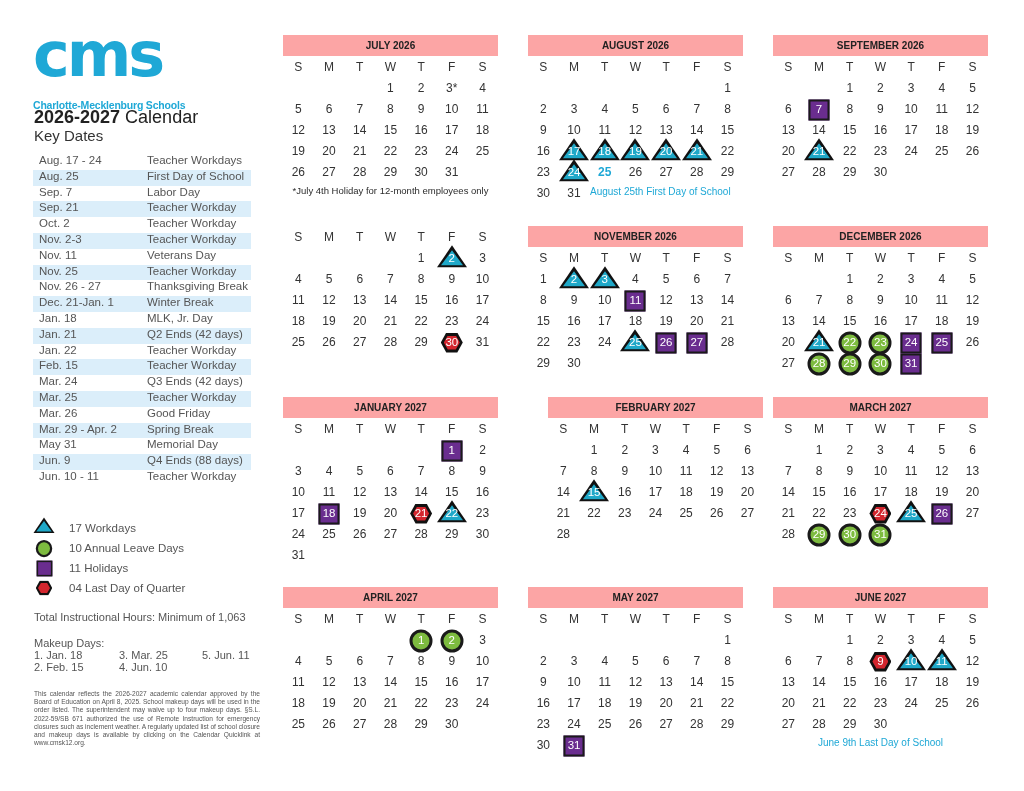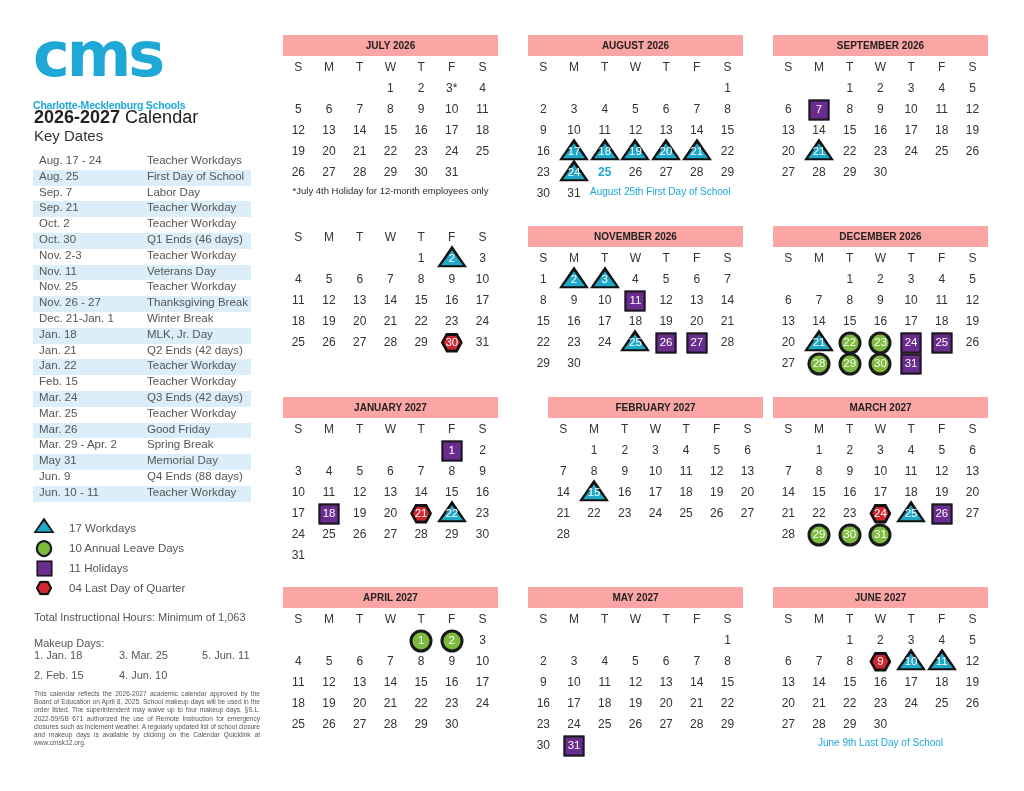--- a/index.html
+++ b/index.html
@@ -14,21 +14,21 @@
   .keydates{position:absolute;left:33px;top:154px;width:218px;}
   .kd-row{display:flex;height:15.8px;align-items:flex-start;font-size:11.5px;color:#555;}
   .kd-row:nth-child(even){background:#dbeefa;}
   .kd-date{width:108px;padding-left:6px;}
   .kd-desc{flex:1;}
   .legend{position:absolute;left:33px;top:518px;}
   .lg-row{display:flex;align-items:center;height:20px;font-size:11.5px;color:#555;}
   .lg-icon{width:22px;height:18px;display:flex;align-items:center;justify-content:center;margin-right:14px;}
   .hours{position:absolute;left:34px;top:611px;font-size:11px;color:#555;}
   .makeup{position:absolute;left:34px;top:637px;font-size:11px;color:#555;width:230px;}
-  .mk-grid{display:grid;grid-template-columns:85px 83px 60px;row-gap:8px;}
+  .mk-grid{display:grid;grid-template-columns:85px 83px 60px;row-gap:0;}
   .note{position:absolute;left:34px;top:690px;width:226px;font-size:6.6px;line-height:8.2px;color:#555;text-align:justify;}
   .month{position:absolute;width:215px;}
   .m-head{background:#fca5a5;height:21px;line-height:21px;text-align:center;font-weight:bold;font-size:10px;color:#222;}
   .grid{display:grid;grid-template-columns:repeat(7,30.7px);}
   .dow{height:22px;line-height:22px;text-align:center;font-size:12px;color:#333;}
   .day{height:21px;line-height:21px;text-align:center;font-size:12px;color:#333;position:relative;}
   .day span{position:relative;z-index:2;}
   .mk{position:absolute;left:50%;top:50%;transform:translate(-50%,-50%);z-index:1;}
   .mk-tri{width:0;height:0;border-left:15px solid transparent;border-right:15px solid transparent;border-bottom:22px solid #111;transform:translate(-50%,-62%);}
   .mk-tri::after{content:"";position:absolute;left:-11px;top:5px;border-left:11px solid transparent;border-right:11px solid transparent;border-bottom:15px solid #1fa8c8;}
@@ -66,24 +66,20 @@
       </div>
       <div class="kd-row">
         <span class="kd-date">Sep. 21</span>
         <span class="kd-desc">Teacher Workday</span>
       </div>
       <div class="kd-row">
         <span class="kd-date">Oct. 2</span>
         <span class="kd-desc">Teacher Workday</span>
       </div>
       <div class="kd-row">
-        <span class="kd-date">Oct. 30</span>
-        <span class="kd-desc">Q1 Ends (46 days)</span>
-      </div>
-      <div class="kd-row">
         <span class="kd-date">Nov. 2-3</span>
         <span class="kd-desc">Teacher Workday</span>
       </div>
       <div class="kd-row">
         <span class="kd-date">Nov. 11</span>
         <span class="kd-desc">Veterans Day</span>
       </div>
       <div class="kd-row">
         <span class="kd-date">Nov. 25</span>
         <span class="kd-desc">Teacher Workday</span>

